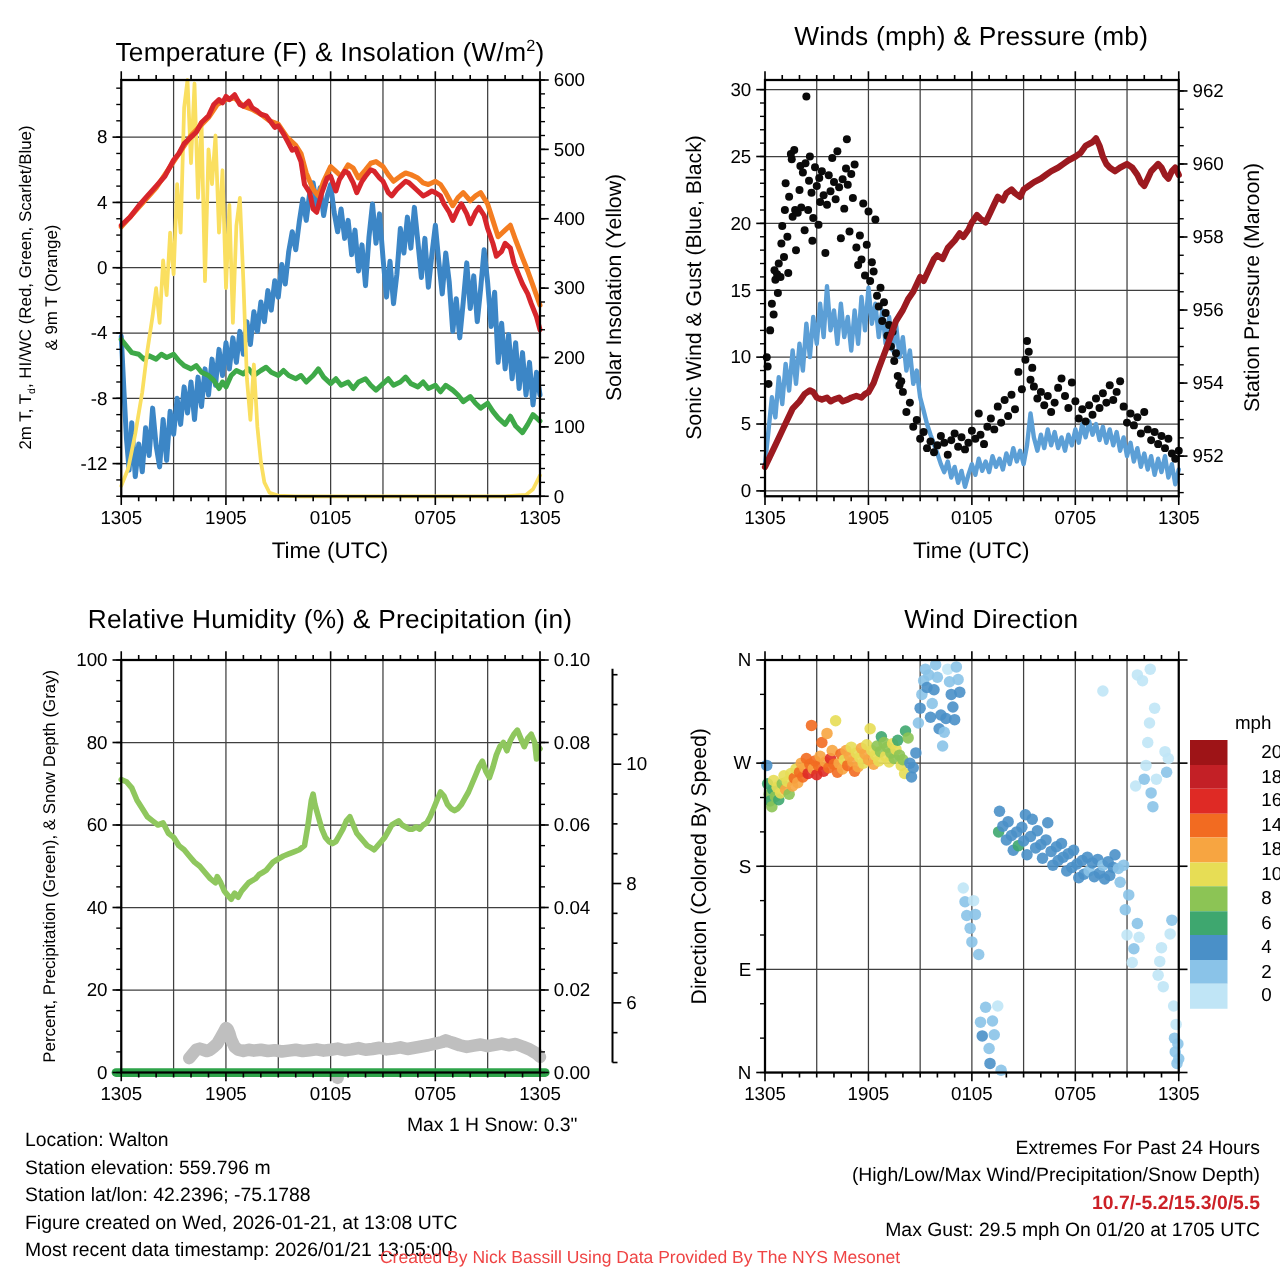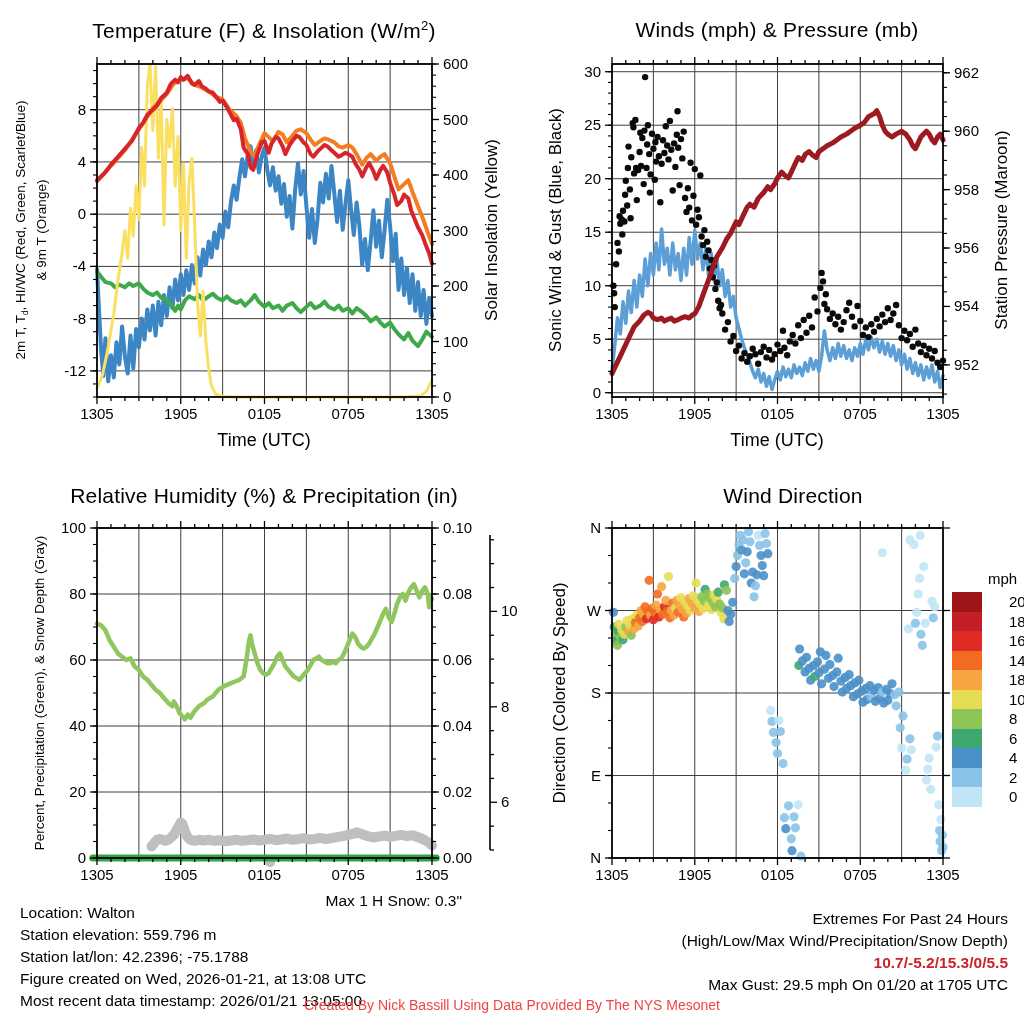--- a/index.html
+++ b/index.html
@@ -1016,21 +1016,21 @@
         <line x1="612" y1="858" x2="605" y2="858" stroke="#000" stroke-width="1.3"></line>
         <text x="601" y="863" text-anchor="end" font-size="15" fill="#000" font-family="&quot;Liberation Sans&quot;,sans-serif">N</text>
         <line x1="943" y1="528" x2="950" y2="528" stroke="#000" stroke-width="1.3"></line>
         <line x1="943" y1="610.5" x2="950" y2="610.5" stroke="#000" stroke-width="1.3"></line>
         <line x1="943" y1="693" x2="950" y2="693" stroke="#000" stroke-width="1.3"></line>
         <line x1="943" y1="775.5" x2="950" y2="775.5" stroke="#000" stroke-width="1.3"></line>
         <line x1="943" y1="858" x2="950" y2="858" stroke="#000" stroke-width="1.3"></line>
       </g>
     </svg>
 
-  <div class="abs ctitle" style="left:264px;top:18px"><span>Temperature (F) &amp; Insolation (W/m</span><span class="sup">2</span><span>)</span></div>
+  <div class="abs ctitle" style="left:264px;top:29px"><span>Temperature (F) &amp; Insolation (W/m</span><span class="sup">2</span><span>)</span></div>
   <div class="abs rot axlab-small" style="left:31px;top:230px">
     <div><span>2m T, T</span><span class="sub">d</span><span>, HI/WC (Red, Green, Scarlet/Blue)</span></div>
     <div>&amp; 9m T (Orange)</div>
   </div>
   <div class="abs rot axlab-big" style="left:492px;top:230px">Solar Insolation (Yellow)</div>
   <div class="abs xtitle" style="left:264px;top:430px">Time (UTC)</div>
 
   <div class="abs ctitle" style="left:777px;top:18px">Winds (mph) &amp; Pressure (mb)</div>
   <div class="abs rot axlab-big" style="left:556px;top:230px">Sonic Wind &amp; Gust (Blue, Black)</div>
   <div class="abs rot axlab-big" style="left:1002px;top:230px">Station Pressure (Maroon)</div>

